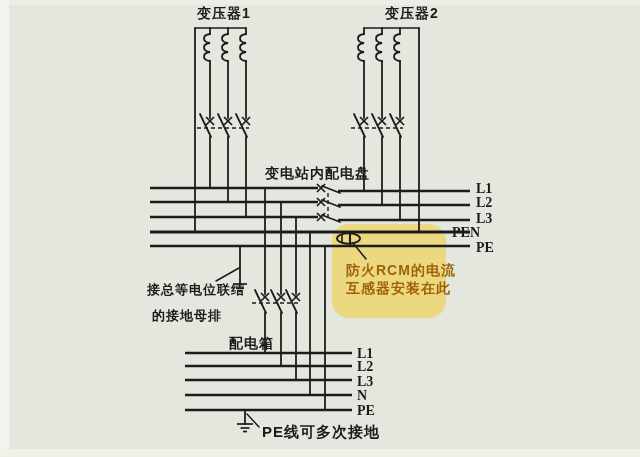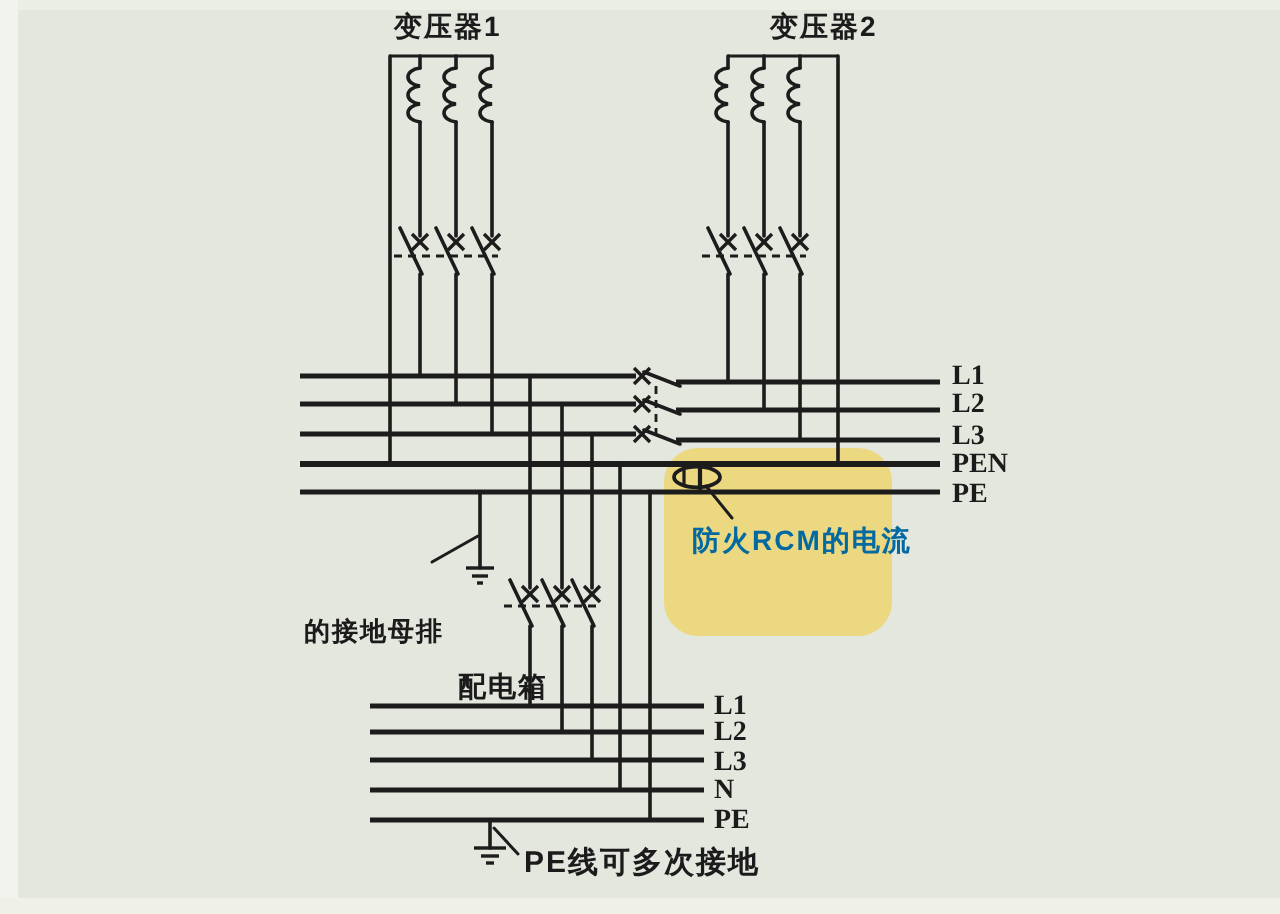--- a/index.html
+++ b/index.html
@@ -13,21 +13,21 @@
   .edge.bottom{left:0;top:449px;width:640px;height:8px;background:#eff1e9;}
   .edge.top{left:0;top:0;width:640px;height:5px;background:#eaeee4;}
   svg.circuit{position:absolute;left:0;top:0;}
   .lbl{
     position:absolute;color:#1b1b1b;font-weight:bold;white-space:nowrap;
     font-size:14px;line-height:15px;letter-spacing:1px;
   }
   .lbl.cn{font-family:"Liberation Sans",sans-serif;}
   .lbl.bus{font-family:Liberation Serif, serif;letter-spacing:0px;font-size:14px;}
   .lbl.small{font-size:13px;line-height:14px;}
-  .lbl.note{color:#0369a1;font-size:14px;line-height:18px;}
+  .lbl.note{color:#a16207;font-size:14px;line-height:18px;}
   .wire{stroke:#1c1c1c;stroke-width:1.8;fill:none;stroke-linecap:round;}
   .bus{stroke:#1c1c1c;stroke-width:2.6;fill:none;stroke-linecap:butt;}
   .pen{stroke-width:3;}
   .thin{stroke:#1c1c1c;stroke-width:1.6;fill:none;}
   .dash{stroke:#1c1c1c;stroke-width:1.4;fill:none;stroke-dasharray:4 3;}
   .xmark{stroke:#1c1c1c;stroke-width:1.7;}
 </style>
 </head>
 <body>
 
@@ -186,30 +186,33 @@
       <g>
         <line class="xmark" x1="237" y1="424" x2="253" y2="424"></line>
         <line class="xmark" x1="240.5" y1="428" x2="249.5" y2="428"></line>
         <line class="xmark" x1="243" y1="431.5" x2="247" y2="431.5"></line>
       </g>
     </g>
   </svg>
 
   <div class="lbl cn" style="left:197px;top:6px;">变压器1</div>
   <div class="lbl cn" style="left:385px;top:6px;">变压器2</div>
+  <div class="lbl cn" style="left:265px;top:166px;">变电站内配电盘</div>
 
   <div class="lbl bus" style="left:476px;top:181px;">L1</div>
   <div class="lbl bus" style="left:476px;top:195px;">L2</div>
   <div class="lbl bus" style="left:476px;top:211px;">L3</div>
-  <div class="lbl bus" style="left:476px;top:225px;">PEN</div>
+  <div class="lbl bus" style="left:452px;top:225px;">PEN</div>
   <div class="lbl bus" style="left:476px;top:240px;">PE</div>
 
+  <div class="lbl cn small" style="left:147px;top:283px;">接总等电位联结</div>
   <div class="lbl cn small" style="left:152px;top:309px;">的接地母排</div>
 
   <div class="lbl note" style="left:346px;top:261px;">防火RCM的电流</div>
+  <div class="lbl note" style="left:346px;top:279px;">互感器安装在此</div>
 
   <div class="lbl cn" style="left:209px;top:336px;padding-left:20px;">配电箱</div>
 
   <div class="lbl bus" style="left:357px;top:346px;">L1</div>
   <div class="lbl bus" style="left:357px;top:359px;">L2</div>
   <div class="lbl bus" style="left:357px;top:374px;">L3</div>
   <div class="lbl bus" style="left:357px;top:388px;">N</div>
   <div class="lbl bus" style="left:357px;top:403px;">PE</div>
 
   <div class="lbl cn" style="left:262px;top:424px;font-size:15px;">PE线可多次接地</div>

